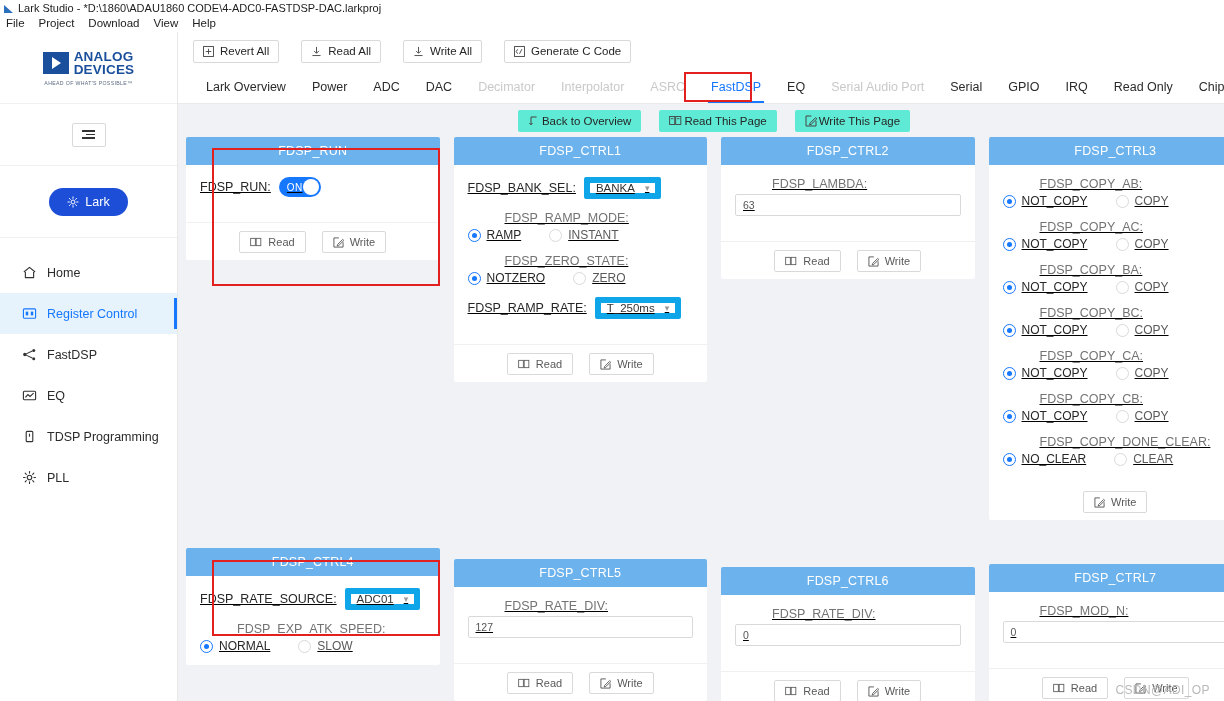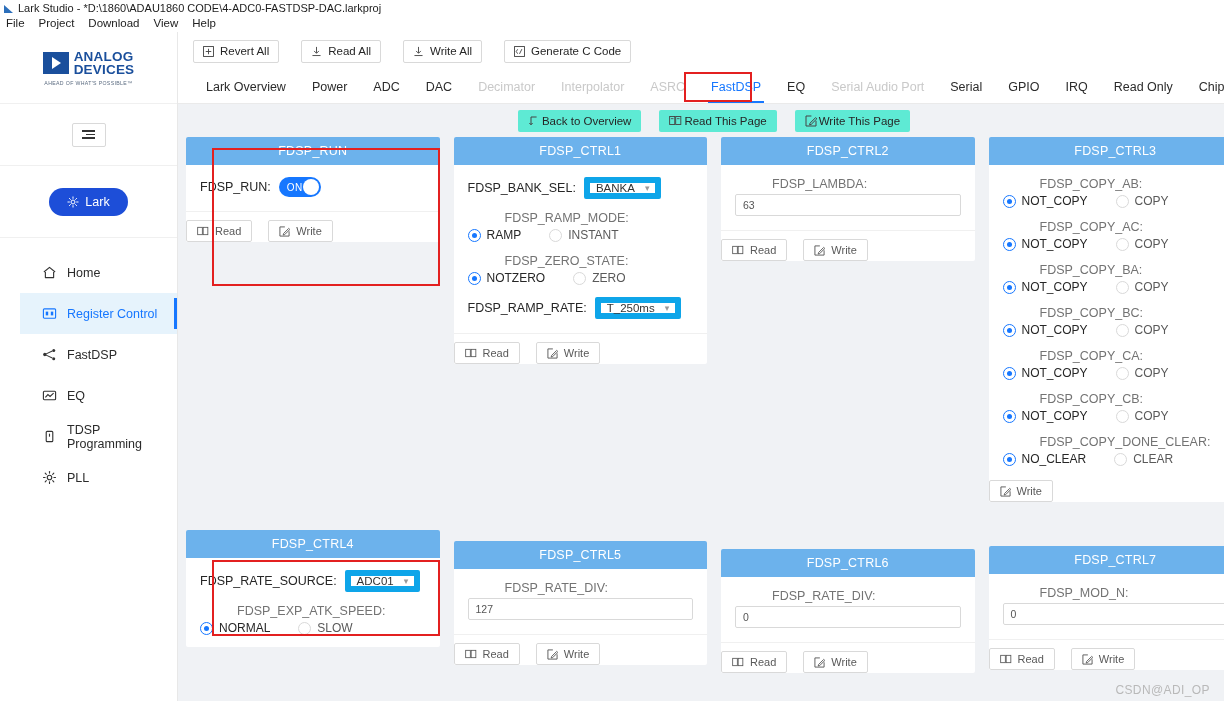--- a/index.html
+++ b/index.html
@@ -92,21 +92,21 @@
     border-bottom: 1px solid #f0f0f0;
   }
   .lark-btn {
     background: #1d4ed8; color: #fff; border: none; border-radius: 14px;
     height: 28px; padding: 0 18px; font-size: 12.5px;
     display: flex; align-items: center; gap: 6px; cursor: pointer;
     font-family: "Liberation Sans", sans-serif;
   }
   .gear { width: 12px; height: 12px; display: block; }
 
-  .navlist { padding-top: 14px; margin-left: 20px; }
+  .navlist { padding-top: 14px; }
   .navitem {
     height: 41px; display: flex; align-items: center;
     gap: 10px; padding-left: 22px;
     font-size: 12.5px; color: #2b2b2b; cursor: pointer;
     position: relative;
   }
   .navitem .nicon { width: 15px; height: 15px; flex: none; display:block; }
   .navitem.active { background: #e6f3fc; color: #1677ff; }
   .navitem.active::after {
     content: ""; position: absolute; right: 0; top: 5px; bottom: 5px;
@@ -179,24 +179,24 @@
   .cardgrid {
     display: flex; padding: 0 8px; gap: 14px; align-items: flex-start;
   }
   .col { flex: 1; min-width: 0; display: flex; flex-direction: column; gap: 14px; }
 
   .card { background: #fff; border-radius: 2px; overflow: hidden; }
   .card-head {
     background: #6cb2ec; color: #fff; text-align: center;
     height: 28px; line-height: 28px; font-size: 12.5px; letter-spacing: .2px;
   }
-  .card-body { padding: 12px 14px 0 14px; }
+  .card-body { padding: 12px 14px 0 14px; text-decoration: underline; }
   .card-foot {
-    border-top: 1px solid #f0f0f0; margin: 14px 0 0 0;
-    padding: 8px 0 0 0; display: flex; justify-content: flex-start; gap: 16px;
+    border-top: 1px solid #f0f0f0; margin: 25px 0 0 0;
+    padding: 8px 0 7px 0; display: flex; justify-content: center; gap: 16px;
   }
   .card-foot.noline { border-top: none; }
   .fbtn {
     height: 22px; border: 1px solid #d9d9d9; background: #fff; border-radius: 2px;
     padding: 0 10px; font-size: 11px; color: #595959;
     display: flex; align-items: center; gap: 6px; cursor: pointer;
     font-family: "Liberation Sans", sans-serif;
   }
 
   .row-inline { display: flex; align-items: center; gap: 8px; margin-bottom: 12px; }

